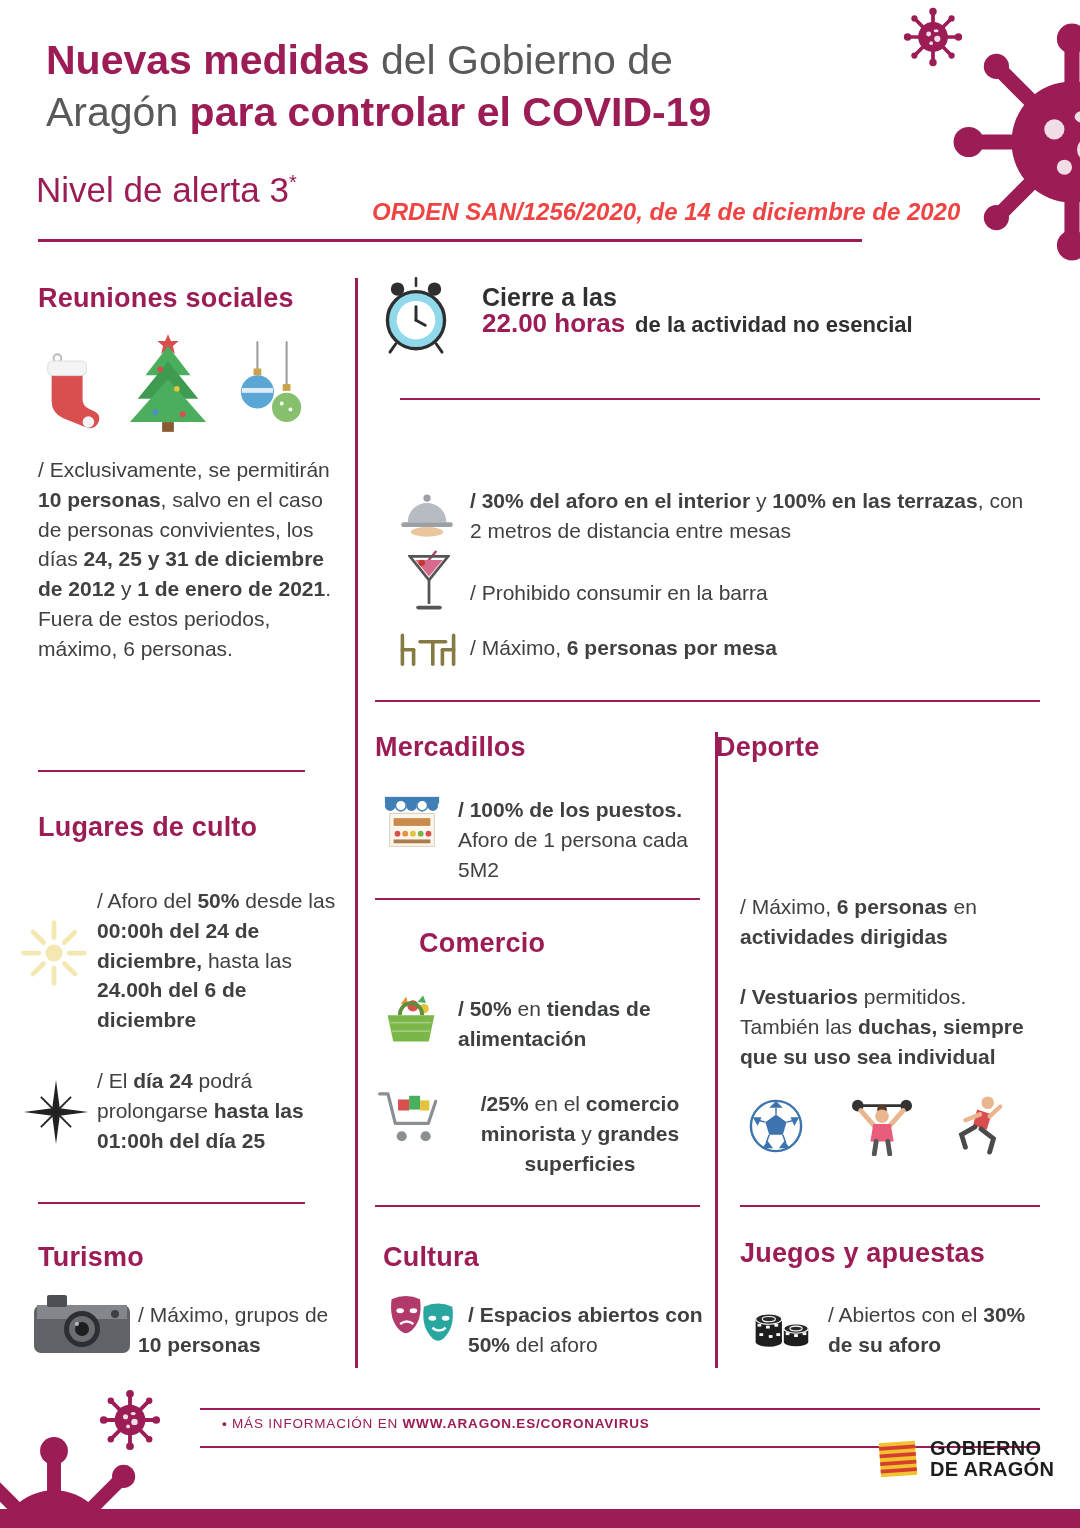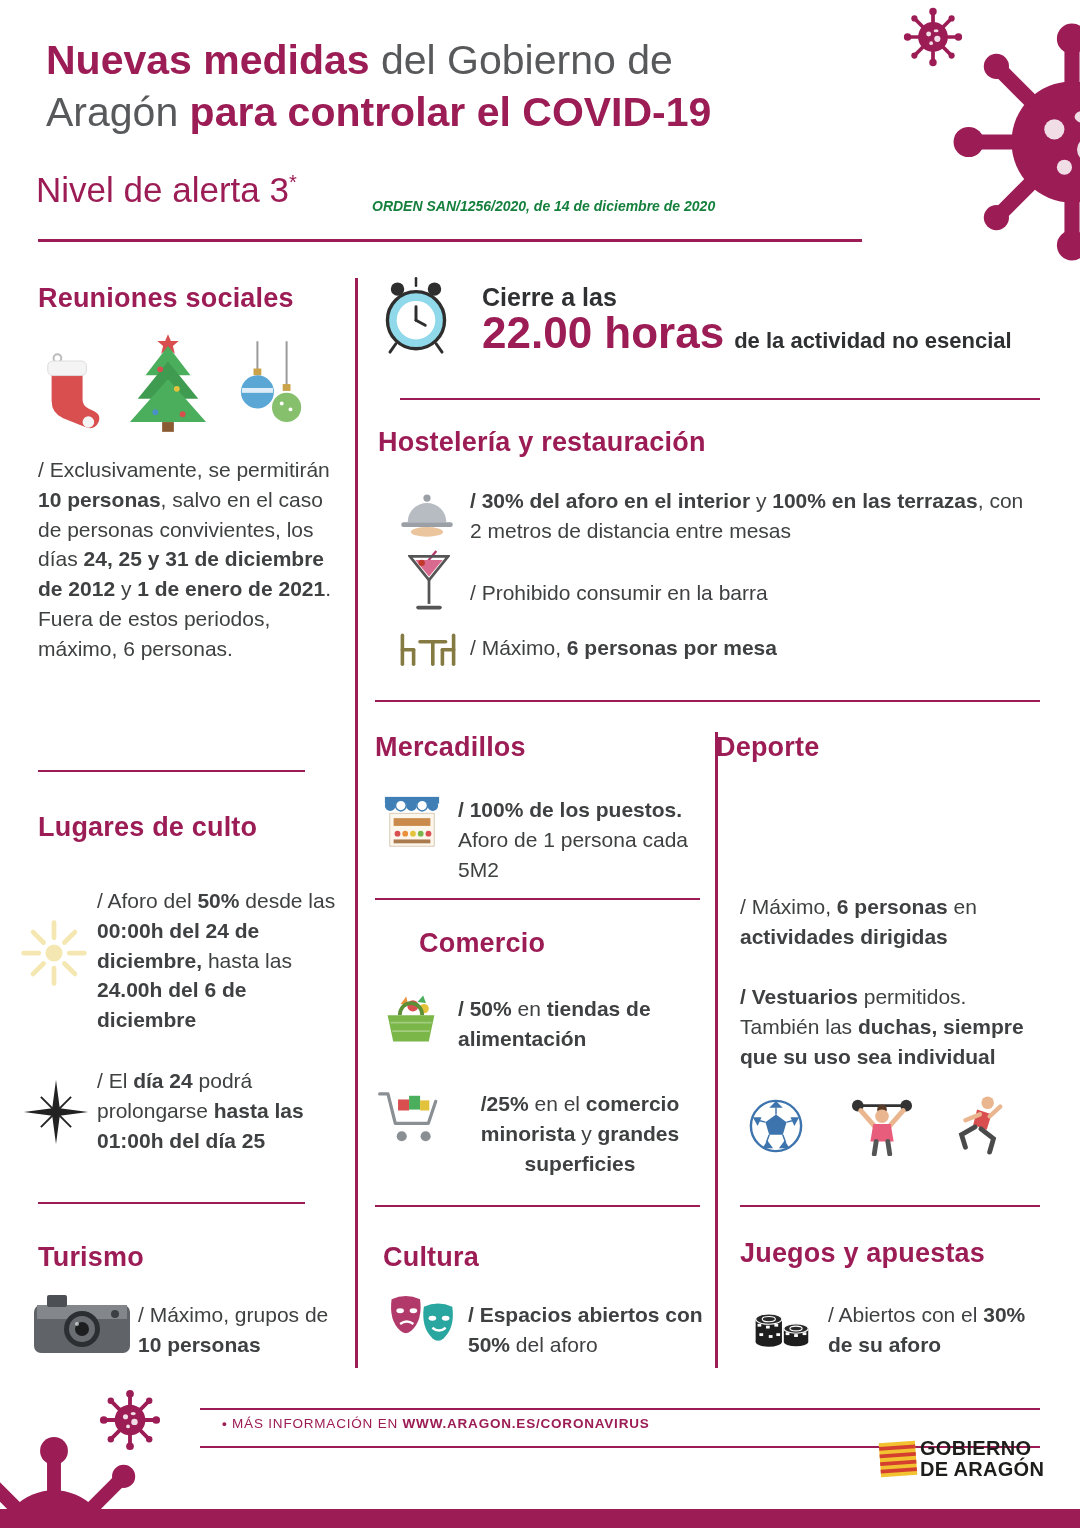--- a/index.html
+++ b/index.html
@@ -15,27 +15,27 @@
   .b{font-weight:bold;}
   .accent{color:var(--accent);}
   .gray{color:var(--gray);}
   .hr{position:absolute;background:var(--accent);}
   .vr{position:absolute;background:var(--accent);}
   .sec-title{position:absolute;color:var(--accent);font-size:27px;font-weight:bold;letter-spacing:.2px;}
   .body-text{position:absolute;color:var(--dark);font-size:21px;line-height:1.42;}
   .title{position:absolute;left:38px;top:34px;width:845px;font-size:41px;line-height:1.27;color:var(--gray);margin-left:8px;}
   .alert{position:absolute;left:36px;top:170px;font-size:35px;color:var(--accent);font-weight:400;}
   .alert sup{font-size:20px;}
-  .order{position:absolute;left:372px;top:198px;font-size:14px;font-style:italic;font-weight:bold;color:#15803d;}
+  .order{position:absolute;left:372px;top:198px;font-size:24px;font-style:italic;font-weight:bold;color:#ef4444;}
   .cierre-intro{position:absolute;left:482px;top:283px;font-size:25px;font-weight:bold;color:#2f3031;}
   .cierre-line2{position:absolute;left:482px;top:308px;display:flex;align-items:baseline;gap:10px;white-space:nowrap;}
-  .cierre-time{font-size:44px;font-weight:bold;color:var(--accent);}
+  .cierre-time{font-size:26px;font-weight:bold;color:var(--accent);}
   .cierre-scope{font-size:22px;font-weight:bold;color:#2f3031;}
   .footer-info{position:absolute;left:222px;top:1416px;font-size:13.5px;letter-spacing:.8px;color:var(--accent);}
-  .logo{position:absolute;left:876px;top:1438px;display:flex;align-items:center;}
+  .logo{position:absolute;left:876px;top:1438px;display:flex;align-items:center;gap:10px;}
   .logo-text{font-size:20px;font-weight:bold;color:#1d1d1b;line-height:1.05;letter-spacing:.3px;}
   .bottom-bar{position:absolute;left:0;top:1509px;width:1080px;height:19px;background:var(--accent);}
   .xmas-row{position:absolute;left:40px;top:330px;display:flex;align-items:flex-end;gap:26px;height:104px;}
   svg{display:block;}
 </style>
 </head>
 <body>
 
 <svg width="0" height="0" style="position:absolute">
   <defs>
@@ -187,21 +187,20 @@
       <line x1="74" y1="83" x2="81" y2="93"></line>
     </g>
   </svg>
   <div class="cierre-intro">Cierre a las</div>
   <div class="cierre-line2">
     <span class="cierre-time">22.00 horas</span>
     <span class="cierre-scope">de la actividad no esencial</span>
   </div>
   <div class="hr" style="left:400px;top:398px;width:640px;height:2px;"></div>
 
-  <h2 class="sec-title" style="left:378px;top:427px;">Hostelería y restauración</h2>
 
   <svg class="abs" style="left:398px;top:490px;" width="58" height="50" viewBox="0 0 72 58">
     <circle cx="36" cy="8" r="4.5" fill="#9aa0a6"></circle>
     <path d="M12 38 a24 24 0 0 1 48 0 Z" fill="#b6bcc2"></path>
     <rect x="4" y="38" width="64" height="6" rx="3" fill="#9aa0a6"></rect>
     <ellipse cx="36" cy="50" rx="20" ry="6" fill="#eac59e"></ellipse>
   </svg>
   <div class="body-text" style="left:470px;top:486px;width:566px;"><span class="b">/ </span><span class="b">30% del aforo en el interior</span><span> y </span><span class="b">100% en las terrazas</span><span>, con 2 metros de distancia entre mesas</span></div>
 
   <svg class="abs" style="left:408px;top:548px;" width="42" height="68" viewBox="0 0 46 72">

